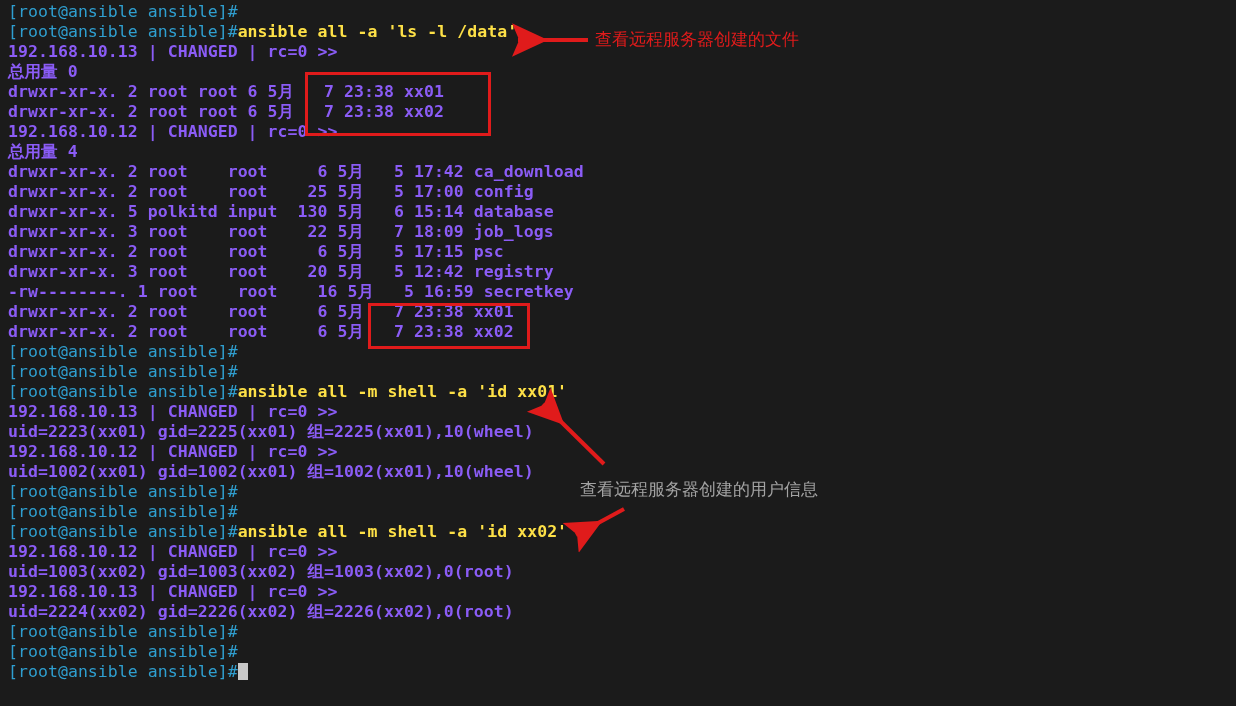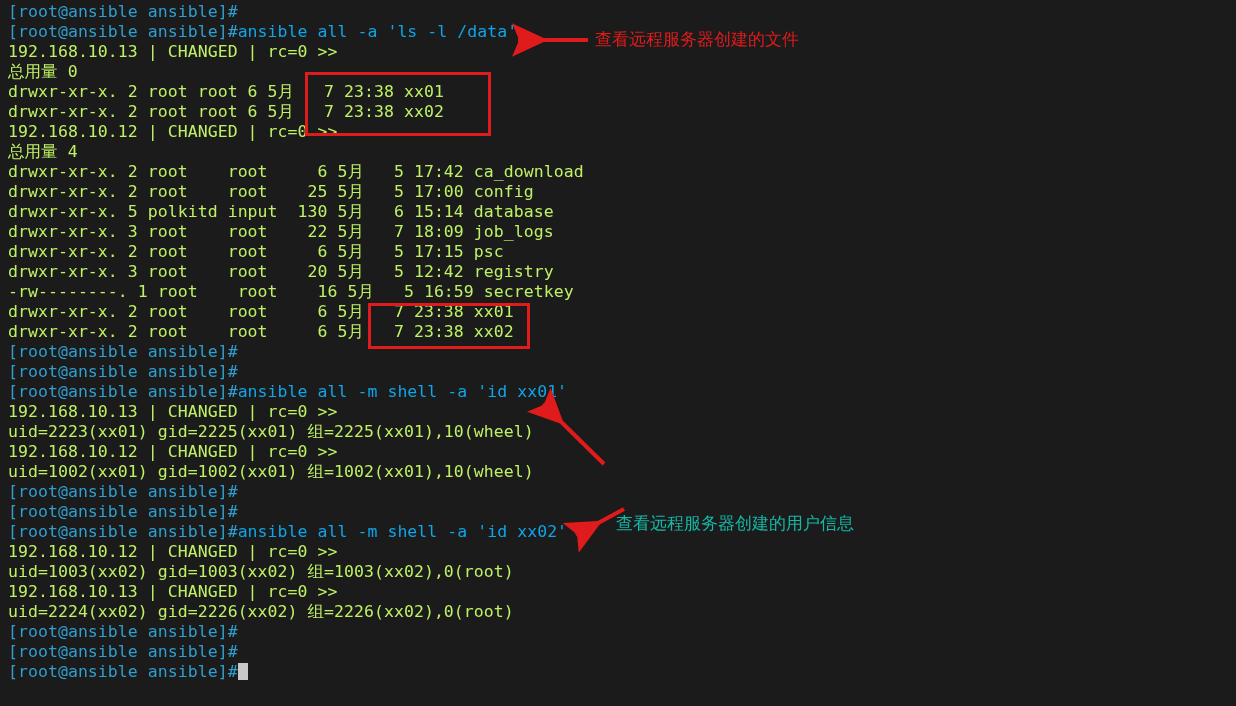--- a/index.html
+++ b/index.html
@@ -26,22 +26,22 @@
   }
   .line {
     height: 20px;
     line-height: 20px;
     font-size: 16.5px;
     letter-spacing: 0.05px;
     white-space: pre;
     font-family: "DejaVu Sans Mono", "Liberation Mono", monospace;
   }
   .c-prompt { color: #2f9fd0; margin-top: 28px; }
-  .c-cmd    { color: #0ea5e9; }
-  .c-out    { color: #bef264; }
+  .c-cmd    { color: #fde047; font-weight: bold; }
+  .c-out    { color: #8b5cf6; font-weight: bold; }
   .cursor {
     display: inline-block;
     width: 10px;
     height: 17px;
     background: #c8c8c8;
     vertical-align: -3px;
   }
 
   
   #annotations {
@@ -127,17 +127,17 @@
           <line x1="604" y1="464" x2="543" y2="404" stroke="#e01b1b" stroke-width="4" marker-end="url(#ah)"></line>
           <line x1="624" y1="509" x2="576" y2="535" stroke="#e01b1b" stroke-width="4" marker-end="url(#ah)"></line>
         </g>
     </svg>
     <div id="box-group">
         <div class="anno-box" style="left: 305px; top: 72px; width: 186px; height: 64px; border-color: rgb(224, 27, 27);"></div>
         <div class="anno-box" style="left: 368px; top: 303px; width: 162px; height: 46px; border-color: rgb(224, 27, 27);"></div>
       </div>
     <div id="label-group">
         <div class="anno-text" style="left: 595px; top: 29px; color: rgb(224, 27, 27);">查看远程服务器创建的文件</div>
-        <div class="anno-text" style="left: 616px; top: 479px; color: #14b8a6; margin-top: 34px;">查看远程服务器创建的用户信息</div>
+        <div class="anno-text" style="left: 580px; top: 479px; color: #a3a3a3;">查看远程服务器创建的用户信息</div>
       </div>
   </div>
 
 </div>
 
 </body></html>

